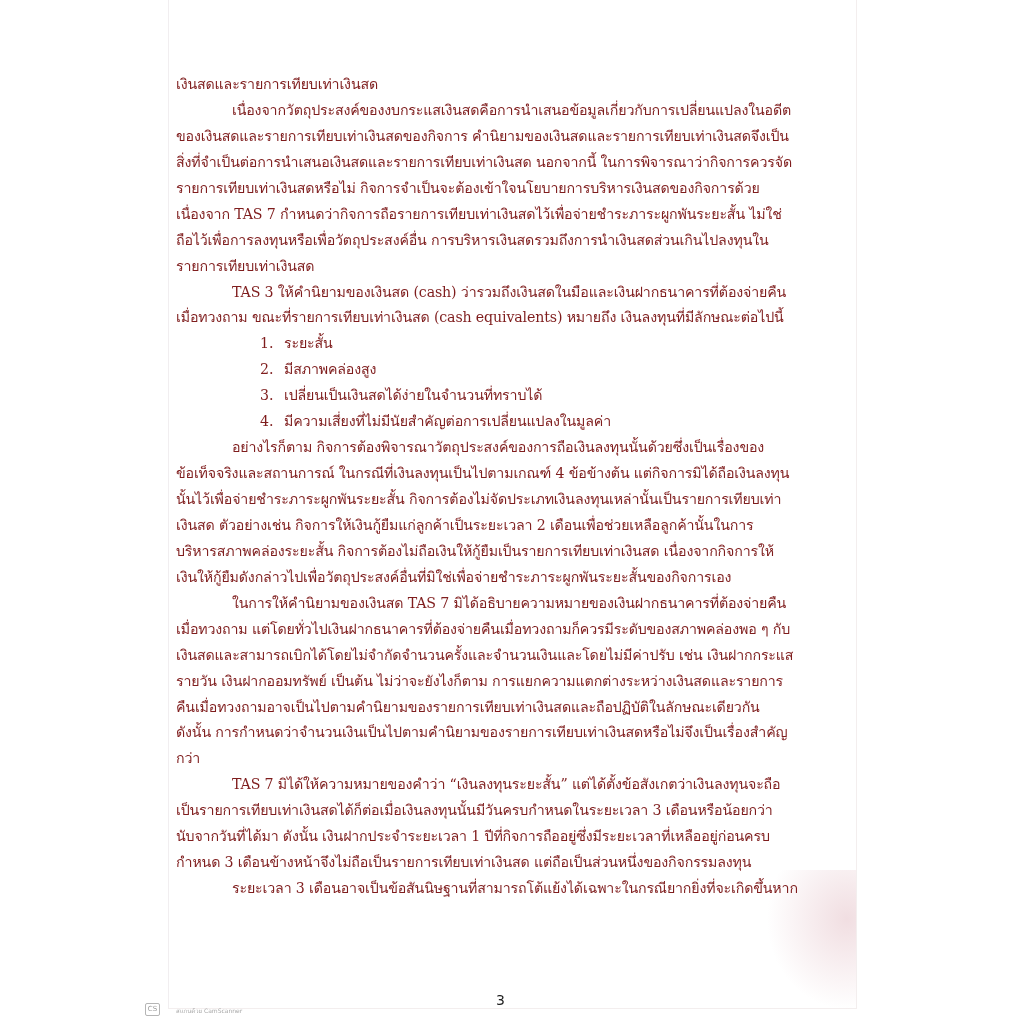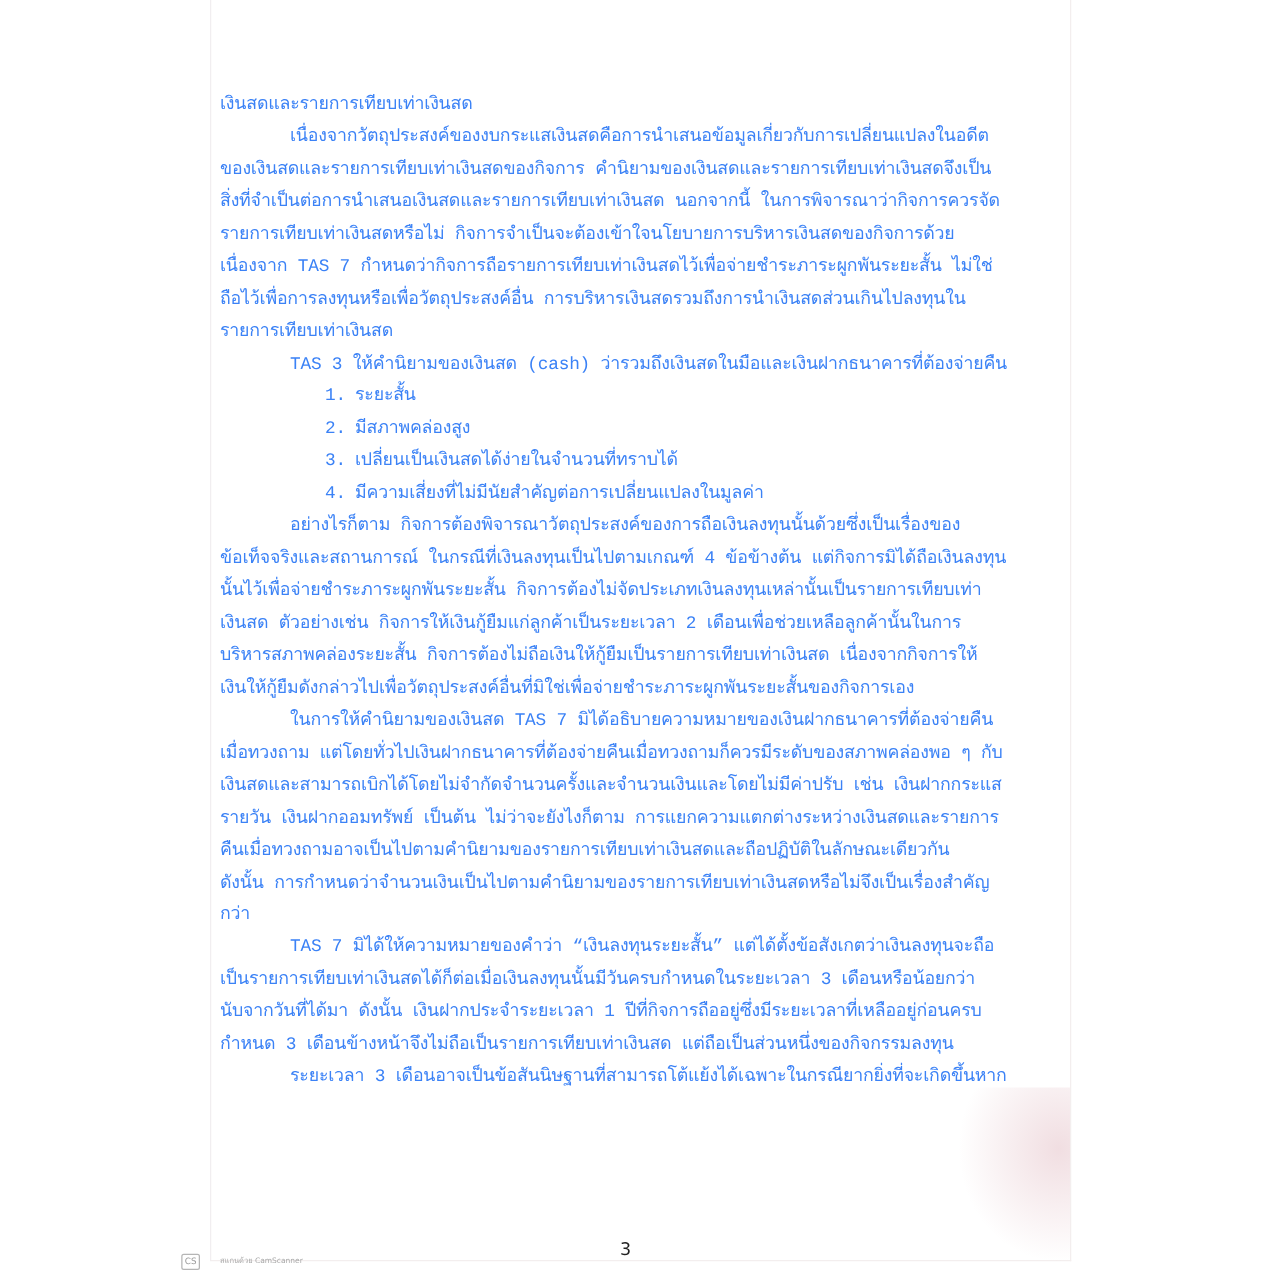--- a/index.html
+++ b/index.html
@@ -13,35 +13,34 @@
     border-left: 1px solid #f1eef0;
     border-right: 1px solid #f3eeee;
     border-bottom: 1px solid #f3eeee;
   }
   .tint {
     position: absolute; right: 0; top: 870px; width: 90px; height: 140px;
     background: radial-gradient(ellipse at 90% 35%, rgba(214,160,170,0.35), rgba(255,255,255,0) 70%);
   }
   .content {
     position: absolute; left: 7px; top: 72px; width: 672px;
-    font-size: 14.2px; line-height: 25.95px; color: #3b82f6;
+    font-size: 14.2px; line-height: 25.95px; color: #7f1d1d;
     letter-spacing: -0.15px;
-    font-family: Liberation Mono, monospace;
   }
   .line { white-space: nowrap; height: 25.95px; overflow: visible; }
   .heading { font-weight: normal; }
   .indent { padding-left: 56px; }
   .item { padding-left: 84px; }
   .item .num { display: inline-block; width: 24px; }
   .pageno {
     position: absolute; left: 327px; top: 992px; font-family: "DejaVu Sans", sans-serif;
     font-size: 14px; color: #222;
   }
   .watermark {
-    position: absolute; left: 145px; top: 1003px; display: flex; align-items: flex-start; gap: 16px;
+    position: absolute; left: 145px; top: 1003px; display: flex; align-items: flex-end; gap: 16px;
     font-family: "DejaVu Sans", sans-serif; font-size: 6px; color: #a8a8a8;
   }
   .cs-logo {
     width: 13px; height: 11px; border: 1px solid #b5b5b5; border-radius: 2px;
     font-size: 7px; line-height: 11px; text-align: center; color: #9a9a9a;
   }
 </style>
 </head>
 <body>
 
@@ -50,20 +49,21 @@
   <div class="content" id="content">
     <div class="line heading">เงินสดและรายการเทียบเท่าเงินสด</div>
   <div class="line indent">เนื่องจากวัตถุประสงค์ของงบกระแสเงินสดคือการนำเสนอข้อมูลเกี่ยวกับการเปลี่ยนแปลงในอดีต</div>
       <div class="line ">ของเงินสดและรายการเทียบเท่าเงินสดของกิจการ คำนิยามของเงินสดและรายการเทียบเท่าเงินสดจึงเป็น</div>
       <div class="line ">สิ่งที่จำเป็นต่อการนำเสนอเงินสดและรายการเทียบเท่าเงินสด นอกจากนี้ ในการพิจารณาว่ากิจการควรจัด</div>
       <div class="line ">รายการเทียบเท่าเงินสดหรือไม่ กิจการจำเป็นจะต้องเข้าใจนโยบายการบริหารเงินสดของกิจการด้วย</div>
       <div class="line ">เนื่องจาก TAS 7 กำหนดว่ากิจการถือรายการเทียบเท่าเงินสดไว้เพื่อจ่ายชำระภาระผูกพันระยะสั้น ไม่ใช่</div>
       <div class="line ">ถือไว้เพื่อการลงทุนหรือเพื่อวัตถุประสงค์อื่น การบริหารเงินสดรวมถึงการนำเงินสดส่วนเกินไปลงทุนใน</div>
       <div class="line ">รายการเทียบเท่าเงินสด</div>
       <div class="line indent">TAS 3 ให้คำนิยามของเงินสด (cash) ว่ารวมถึงเงินสดในมือและเงินฝากธนาคารที่ต้องจ่ายคืน</div>
+      <div class="line ">เมื่อทวงถาม ขณะที่รายการเทียบเท่าเงินสด (cash equivalents) หมายถึง เงินลงทุนที่มีลักษณะต่อไปนี้</div>
       <div class="line item"><span class="num">1.</span><span>ระยะสั้น</span></div>
       <div class="line item"><span class="num">2.</span><span>มีสภาพคล่องสูง</span></div>
       <div class="line item"><span class="num">3.</span><span>เปลี่ยนเป็นเงินสดได้ง่ายในจำนวนที่ทราบได้</span></div>
       <div class="line item"><span class="num">4.</span><span>มีความเสี่ยงที่ไม่มีนัยสำคัญต่อการเปลี่ยนแปลงในมูลค่า</span></div>
       <div class="line indent">อย่างไรก็ตาม กิจการต้องพิจารณาวัตถุประสงค์ของการถือเงินลงทุนนั้นด้วยซึ่งเป็นเรื่องของ</div>
       <div class="line ">ข้อเท็จจริงและสถานการณ์ ในกรณีที่เงินลงทุนเป็นไปตามเกณฑ์ 4 ข้อข้างต้น แต่กิจการมิได้ถือเงินลงทุน</div>
       <div class="line ">นั้นไว้เพื่อจ่ายชำระภาระผูกพันระยะสั้น กิจการต้องไม่จัดประเภทเงินลงทุนเหล่านั้นเป็นรายการเทียบเท่า</div>
       <div class="line ">เงินสด ตัวอย่างเช่น กิจการให้เงินกู้ยืมแก่ลูกค้าเป็นระยะเวลา 2 เดือนเพื่อช่วยเหลือลูกค้านั้นในการ</div>
       <div class="line ">บริหารสภาพคล่องระยะสั้น กิจการต้องไม่ถือเงินให้กู้ยืมเป็นรายการเทียบเท่าเงินสด  เนื่องจากกิจการให้</div>
       <div class="line ">เงินให้กู้ยืมดังกล่าวไปเพื่อวัตถุประสงค์อื่นที่มิใช่เพื่อจ่ายชำระภาระผูกพันระยะสั้นของกิจการเอง</div>

